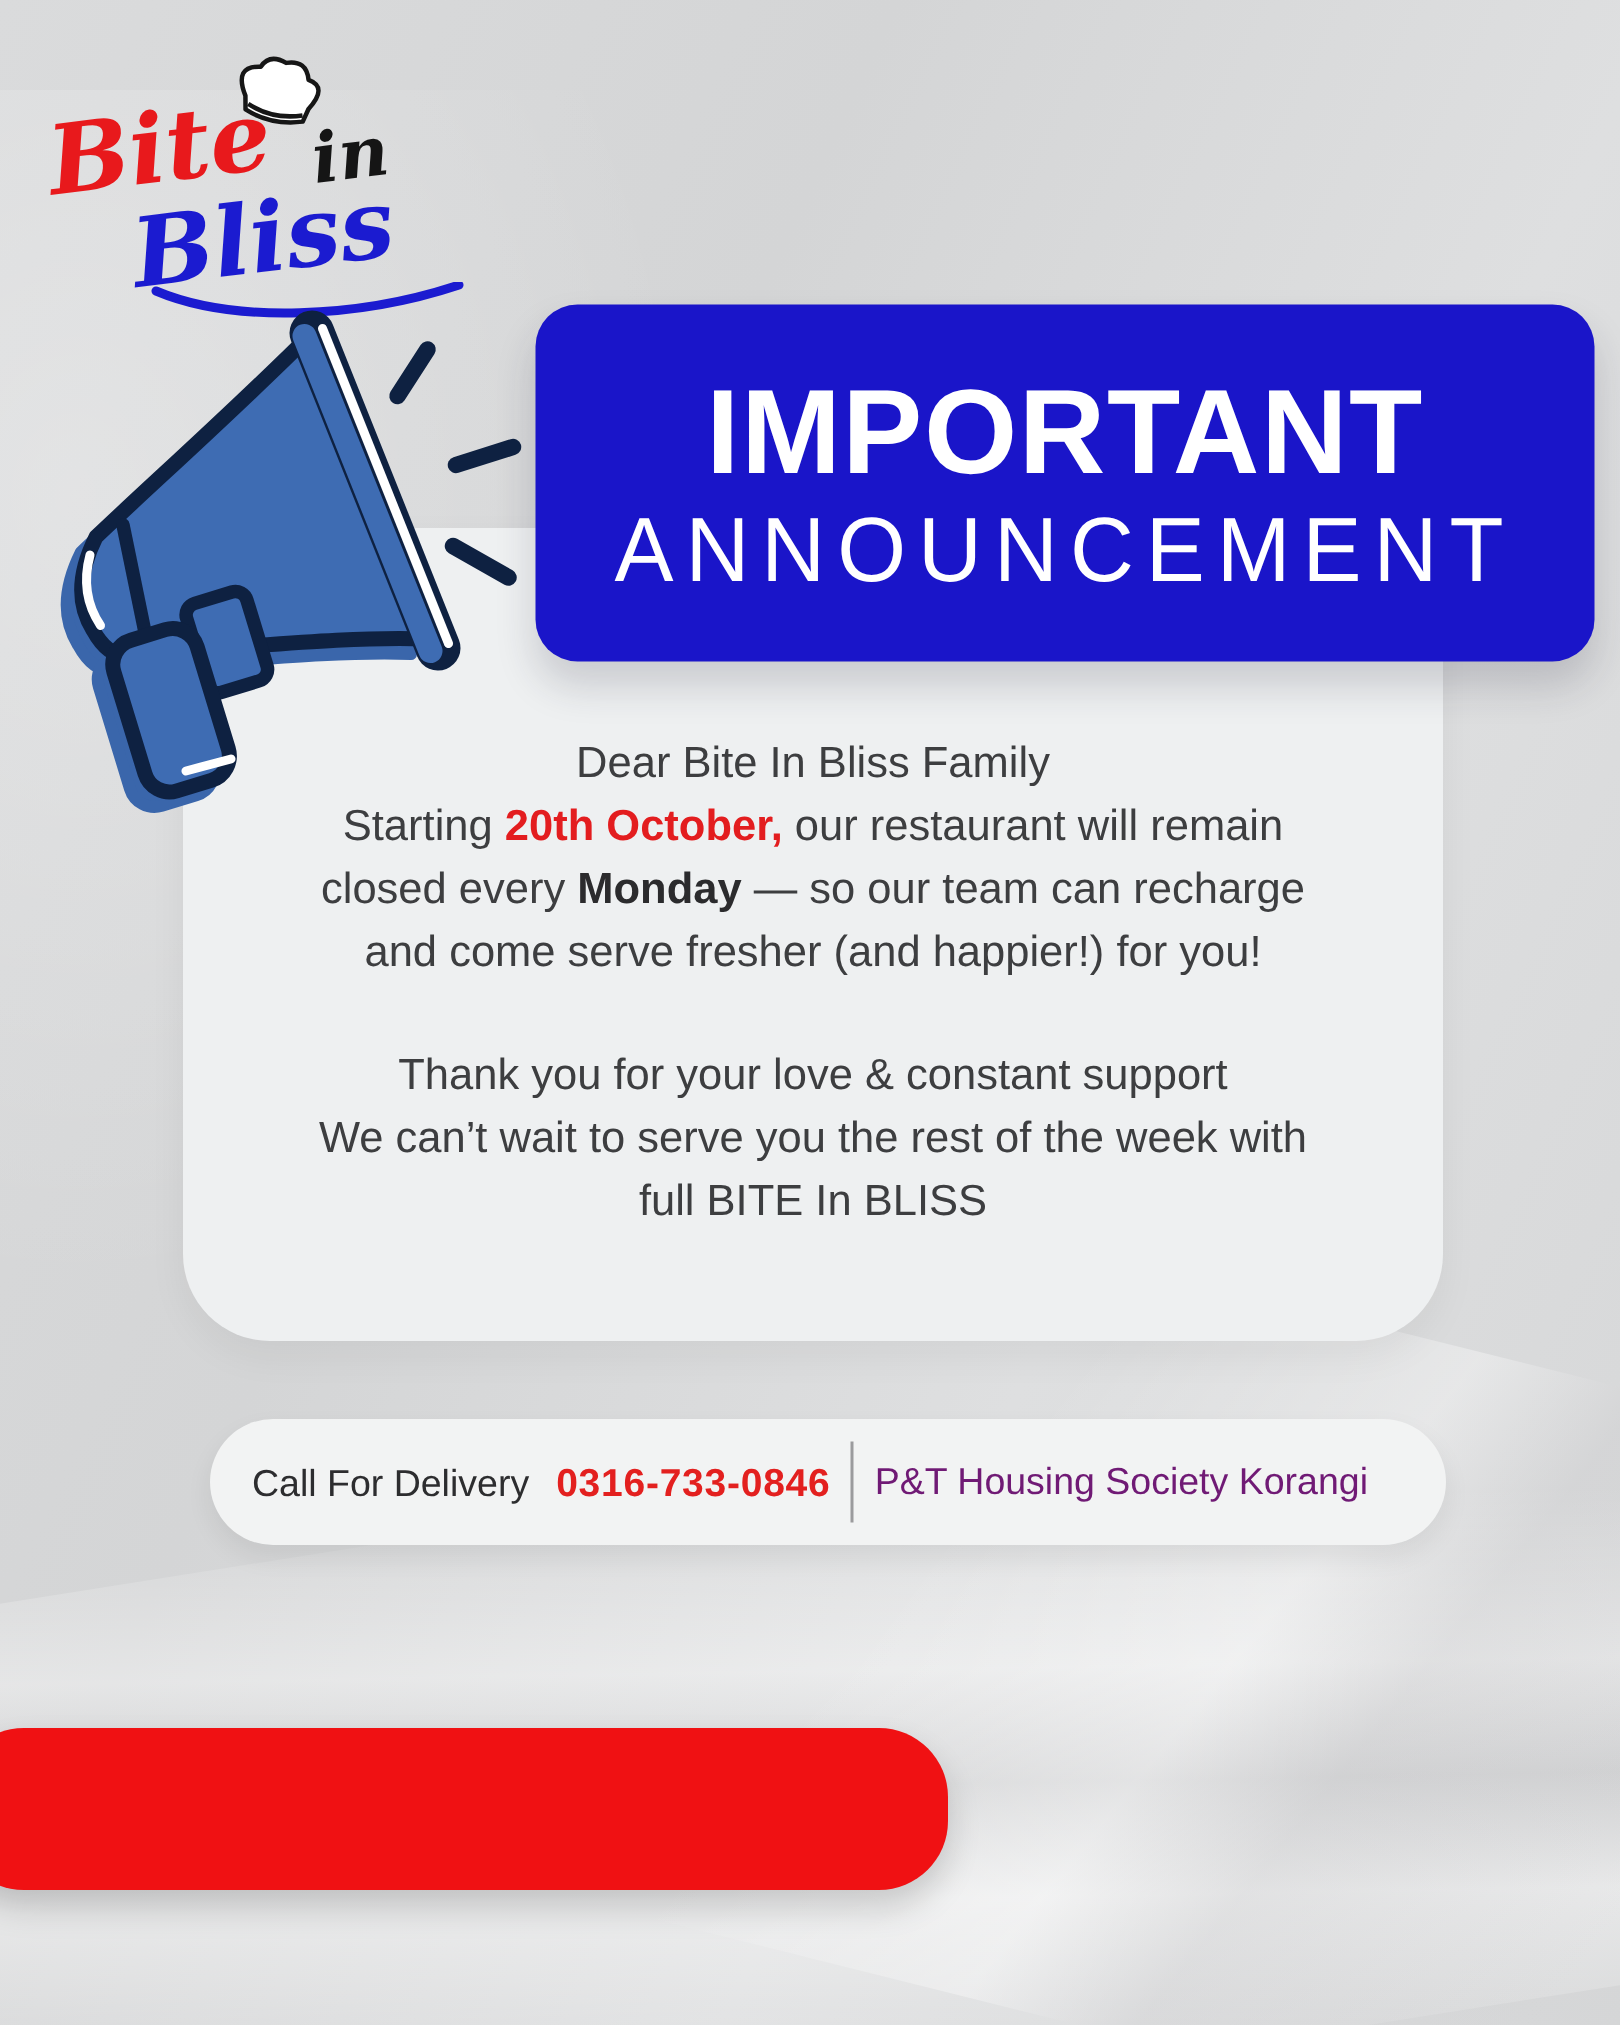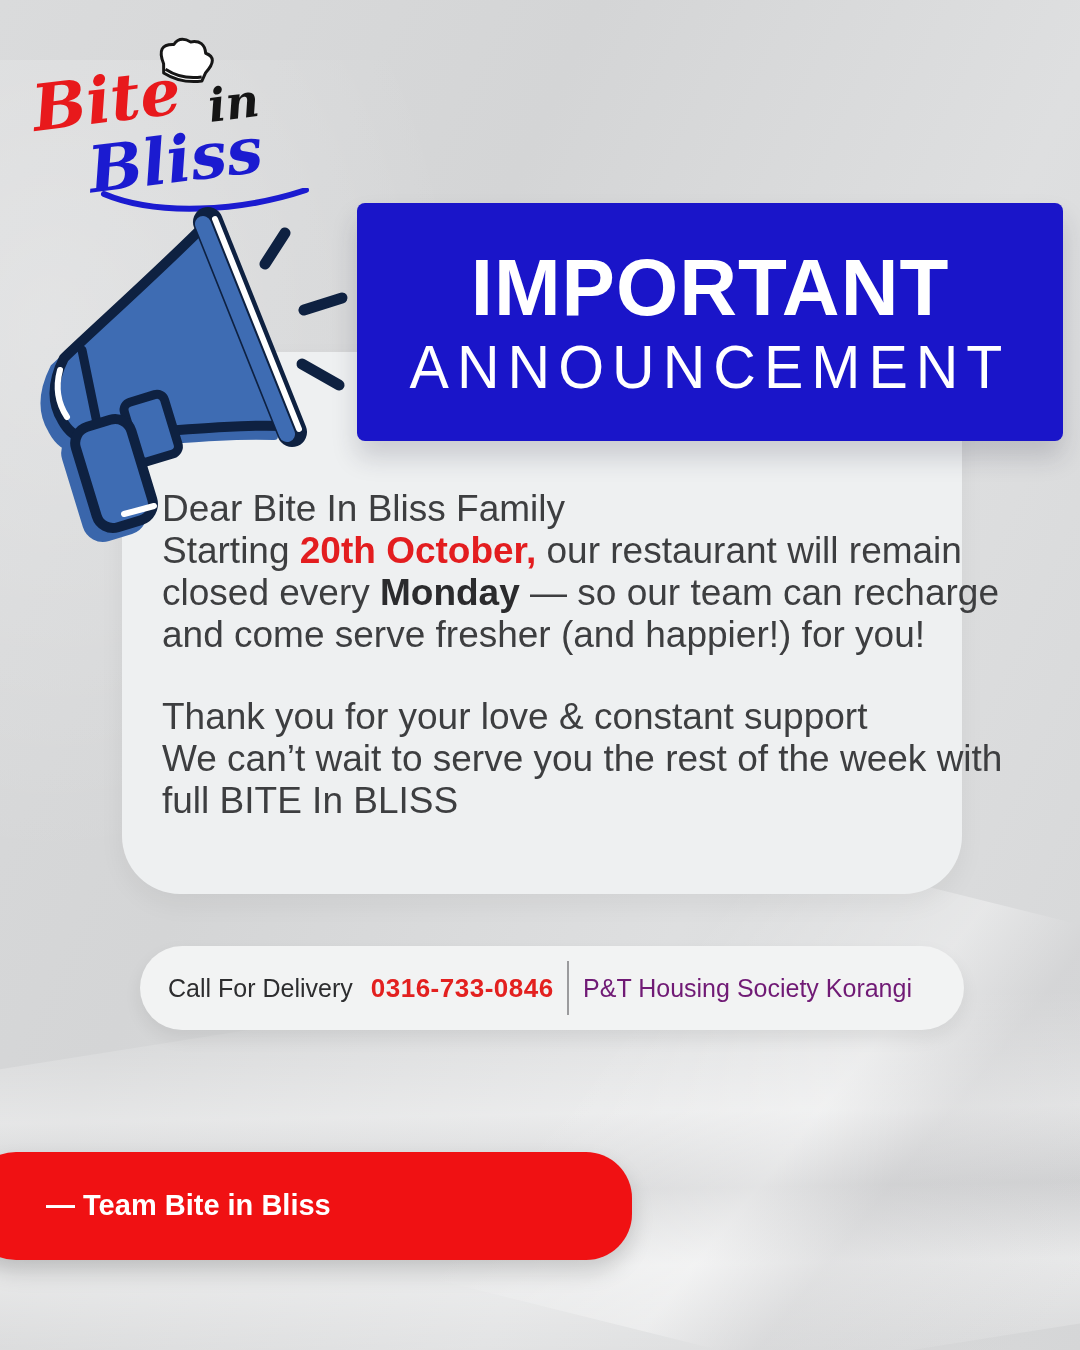--- a/index.html
+++ b/index.html
@@ -27,35 +27,35 @@
   .logo .bliss { left:58px; top:84px; font-size:64px; color:#1b1bd0; transform:rotate(-7deg); }
   .logo .hat   { position:absolute; left:118px; top:-2px; transform:rotate(12deg); }
   .logo .swash { position:absolute; left:70px; top:150px; }
 
   
   .mega { position:absolute; left:12px; top:198px; width:352px; height:352px; }
 
   
   .banner {
     position:absolute; left:357px; top:203px; width:706px; height:238px;
-    background:#1a15c9; border-radius:8px;
+    background:#1a15c9; border-radius:28px;
     display:flex; flex-direction:column; align-items:center; justify-content:center;
     box-shadow:0 16px 26px rgba(40,40,60,.18);
   }
   .banner .imp { color:#ffffff; font-size:80px; font-weight:bold; letter-spacing:1px; line-height:1; }
   .banner .ann { color:#ffffff; font-size:59px; font-weight:400; letter-spacing:8px; line-height:1; margin-top:10px; transform:scaleY(1.03); }
 
   
   .card {
     position:absolute; left:122px; top:352px; width:840px; height:542px;
     background:#eef0f1; border-radius:58px; box-shadow:0 10px 26px rgba(0,0,0,.05);
   }
   .bodytext {
     position:absolute; left:162px; top:488px; width:760px;
-    text-align:left; font-size:37px; line-height:42px; color:#3d3e40;
+    text-align:center; font-size:29px; line-height:42px; color:#3d3e40;
   }
   .bodytext .line { white-space:nowrap; }
   .p2 { margin-top:40px; }
   .red-bold { color:#e31d1f; font-weight:bold; }
   .blk-bold { color:#2b2b2d; font-weight:bold; }
 
   
   .pill {
     position:absolute; left:140px; top:946px; width:824px; height:84px;
     background:#f2f3f3; border-radius:42px; box-shadow:0 8px 18px rgba(0,0,0,.07);
@@ -149,16 +149,15 @@
   <div class="pill">
     <div class="left">
       <span class="lbl">Call For Delivery</span>
       <span class="phone">0316-733-0846</span>
     </div>
     <div class="vr"></div>
     <span class="addr">P&amp;T Housing Society Korangi</span>
   </div>
 
   <div class="footer">
-    <div>— Team Bite in Bliss</div>
   </div>
 
 </div>
 
 </body></html>

